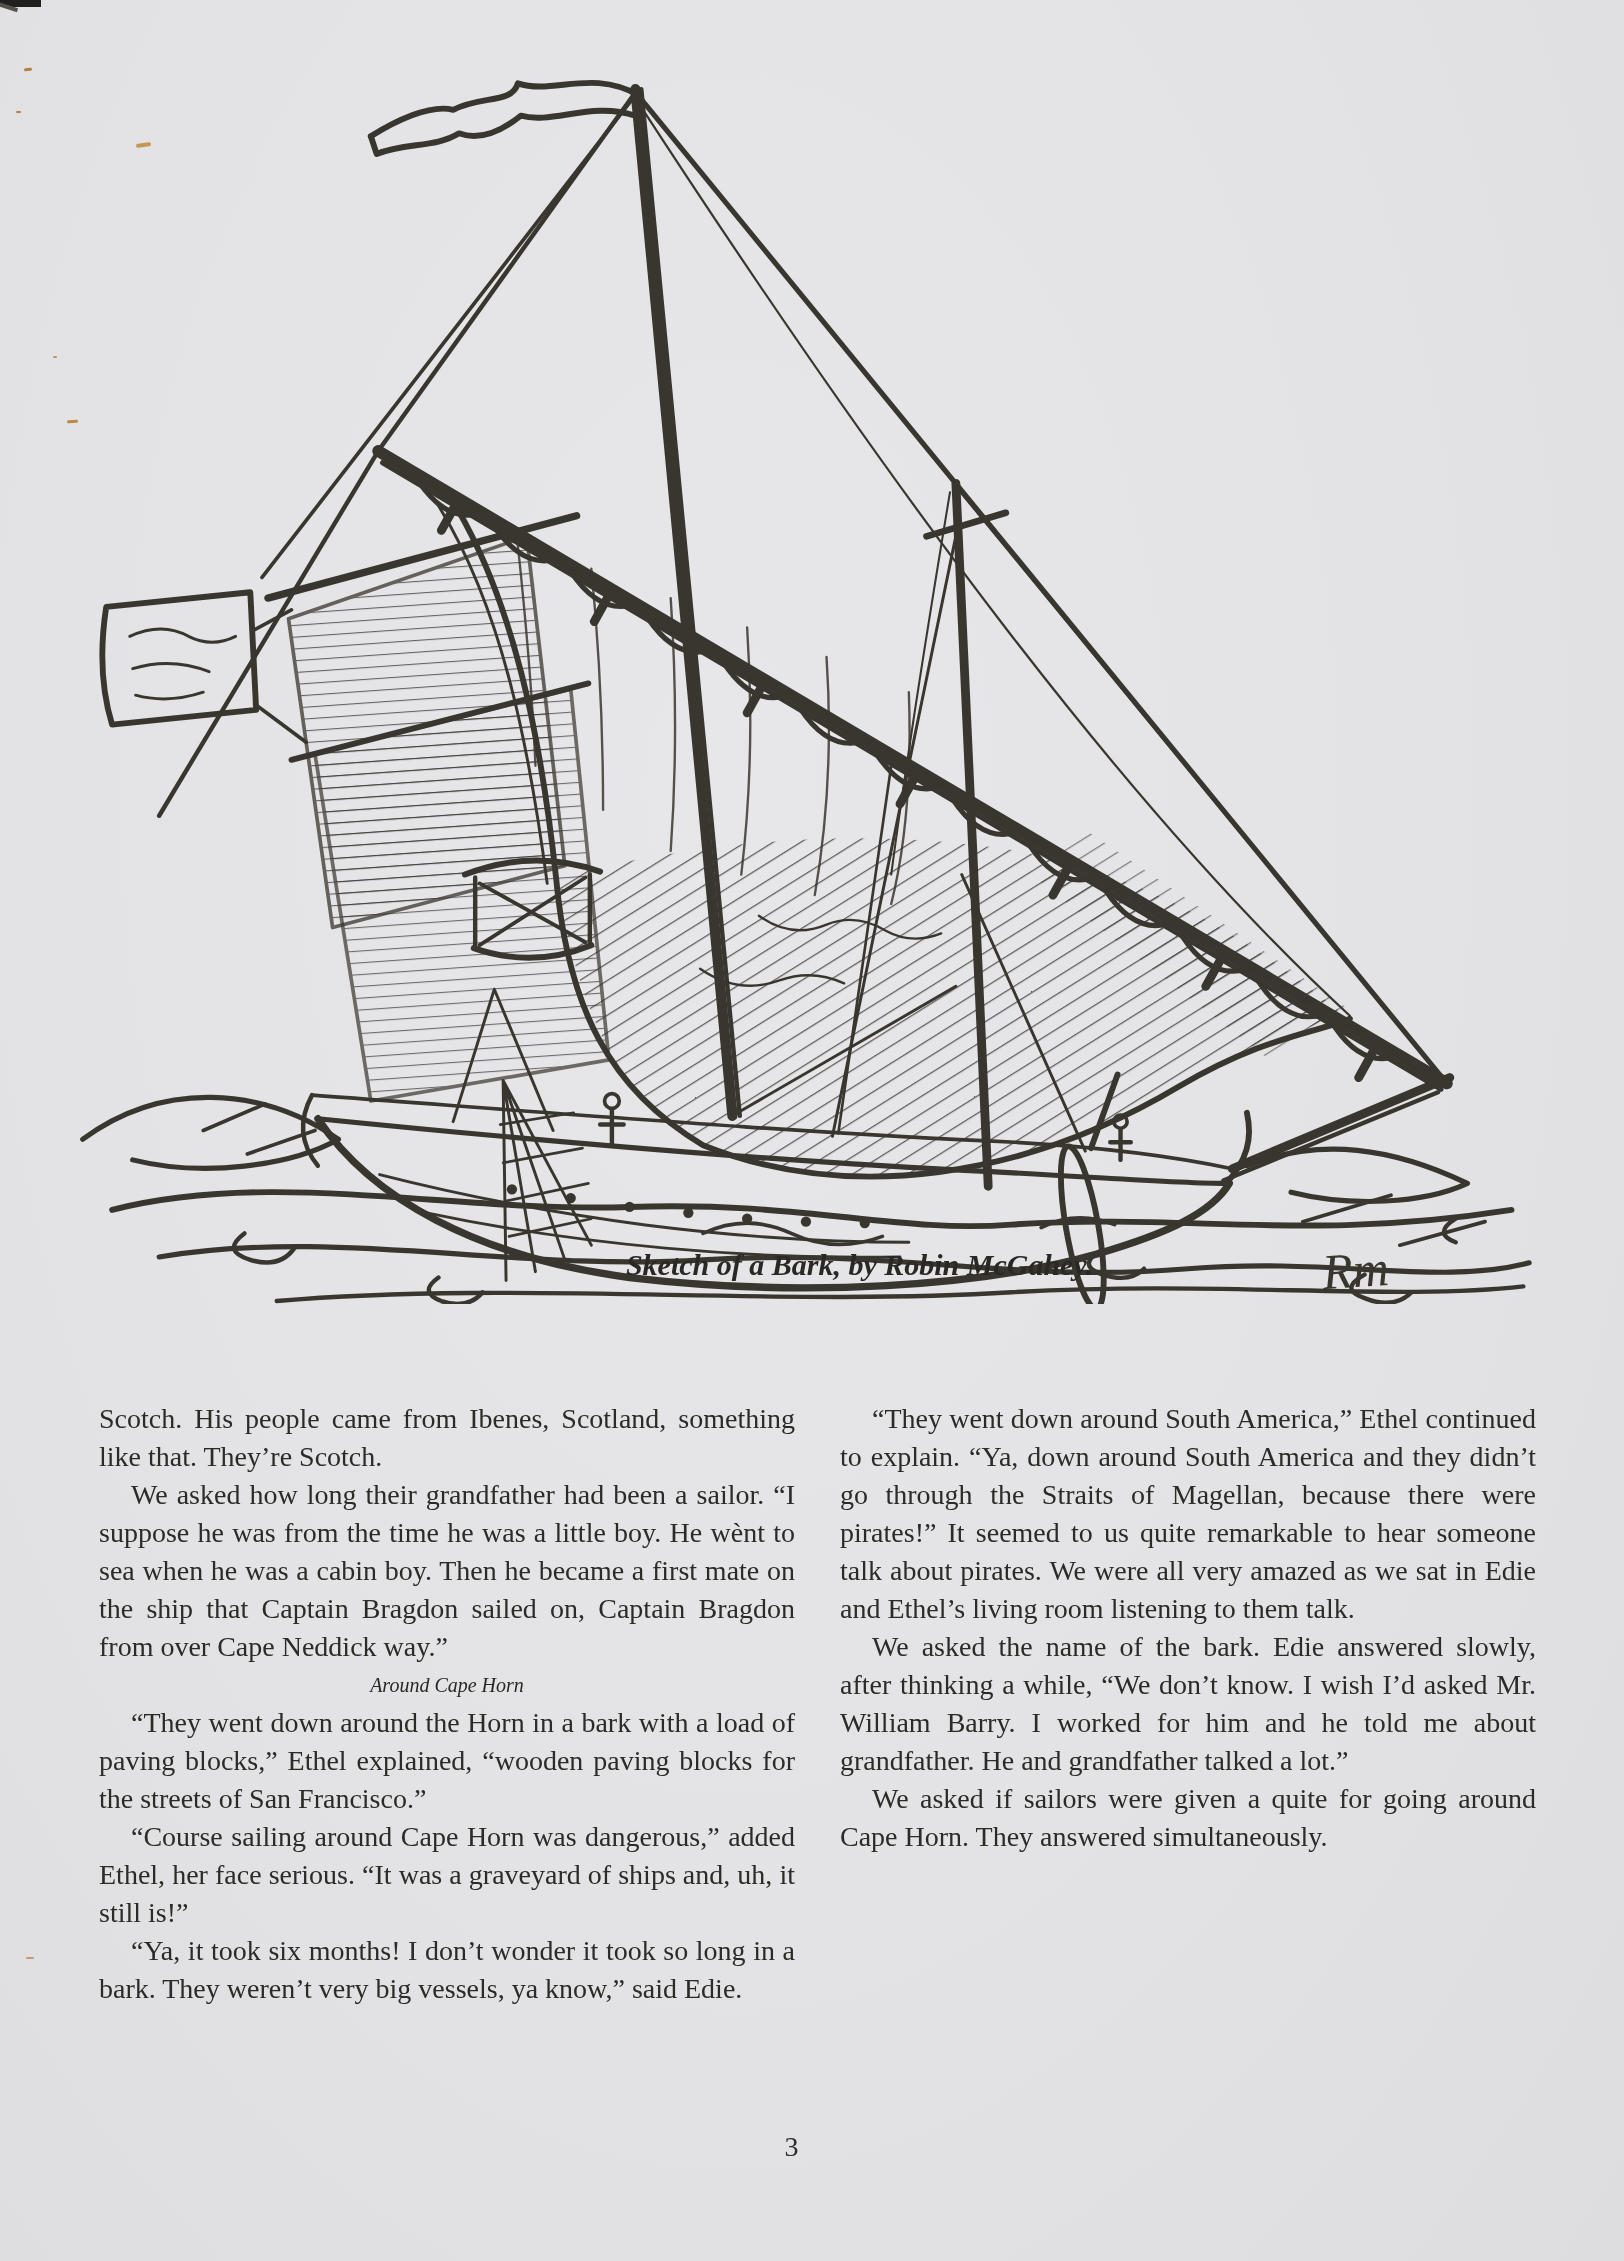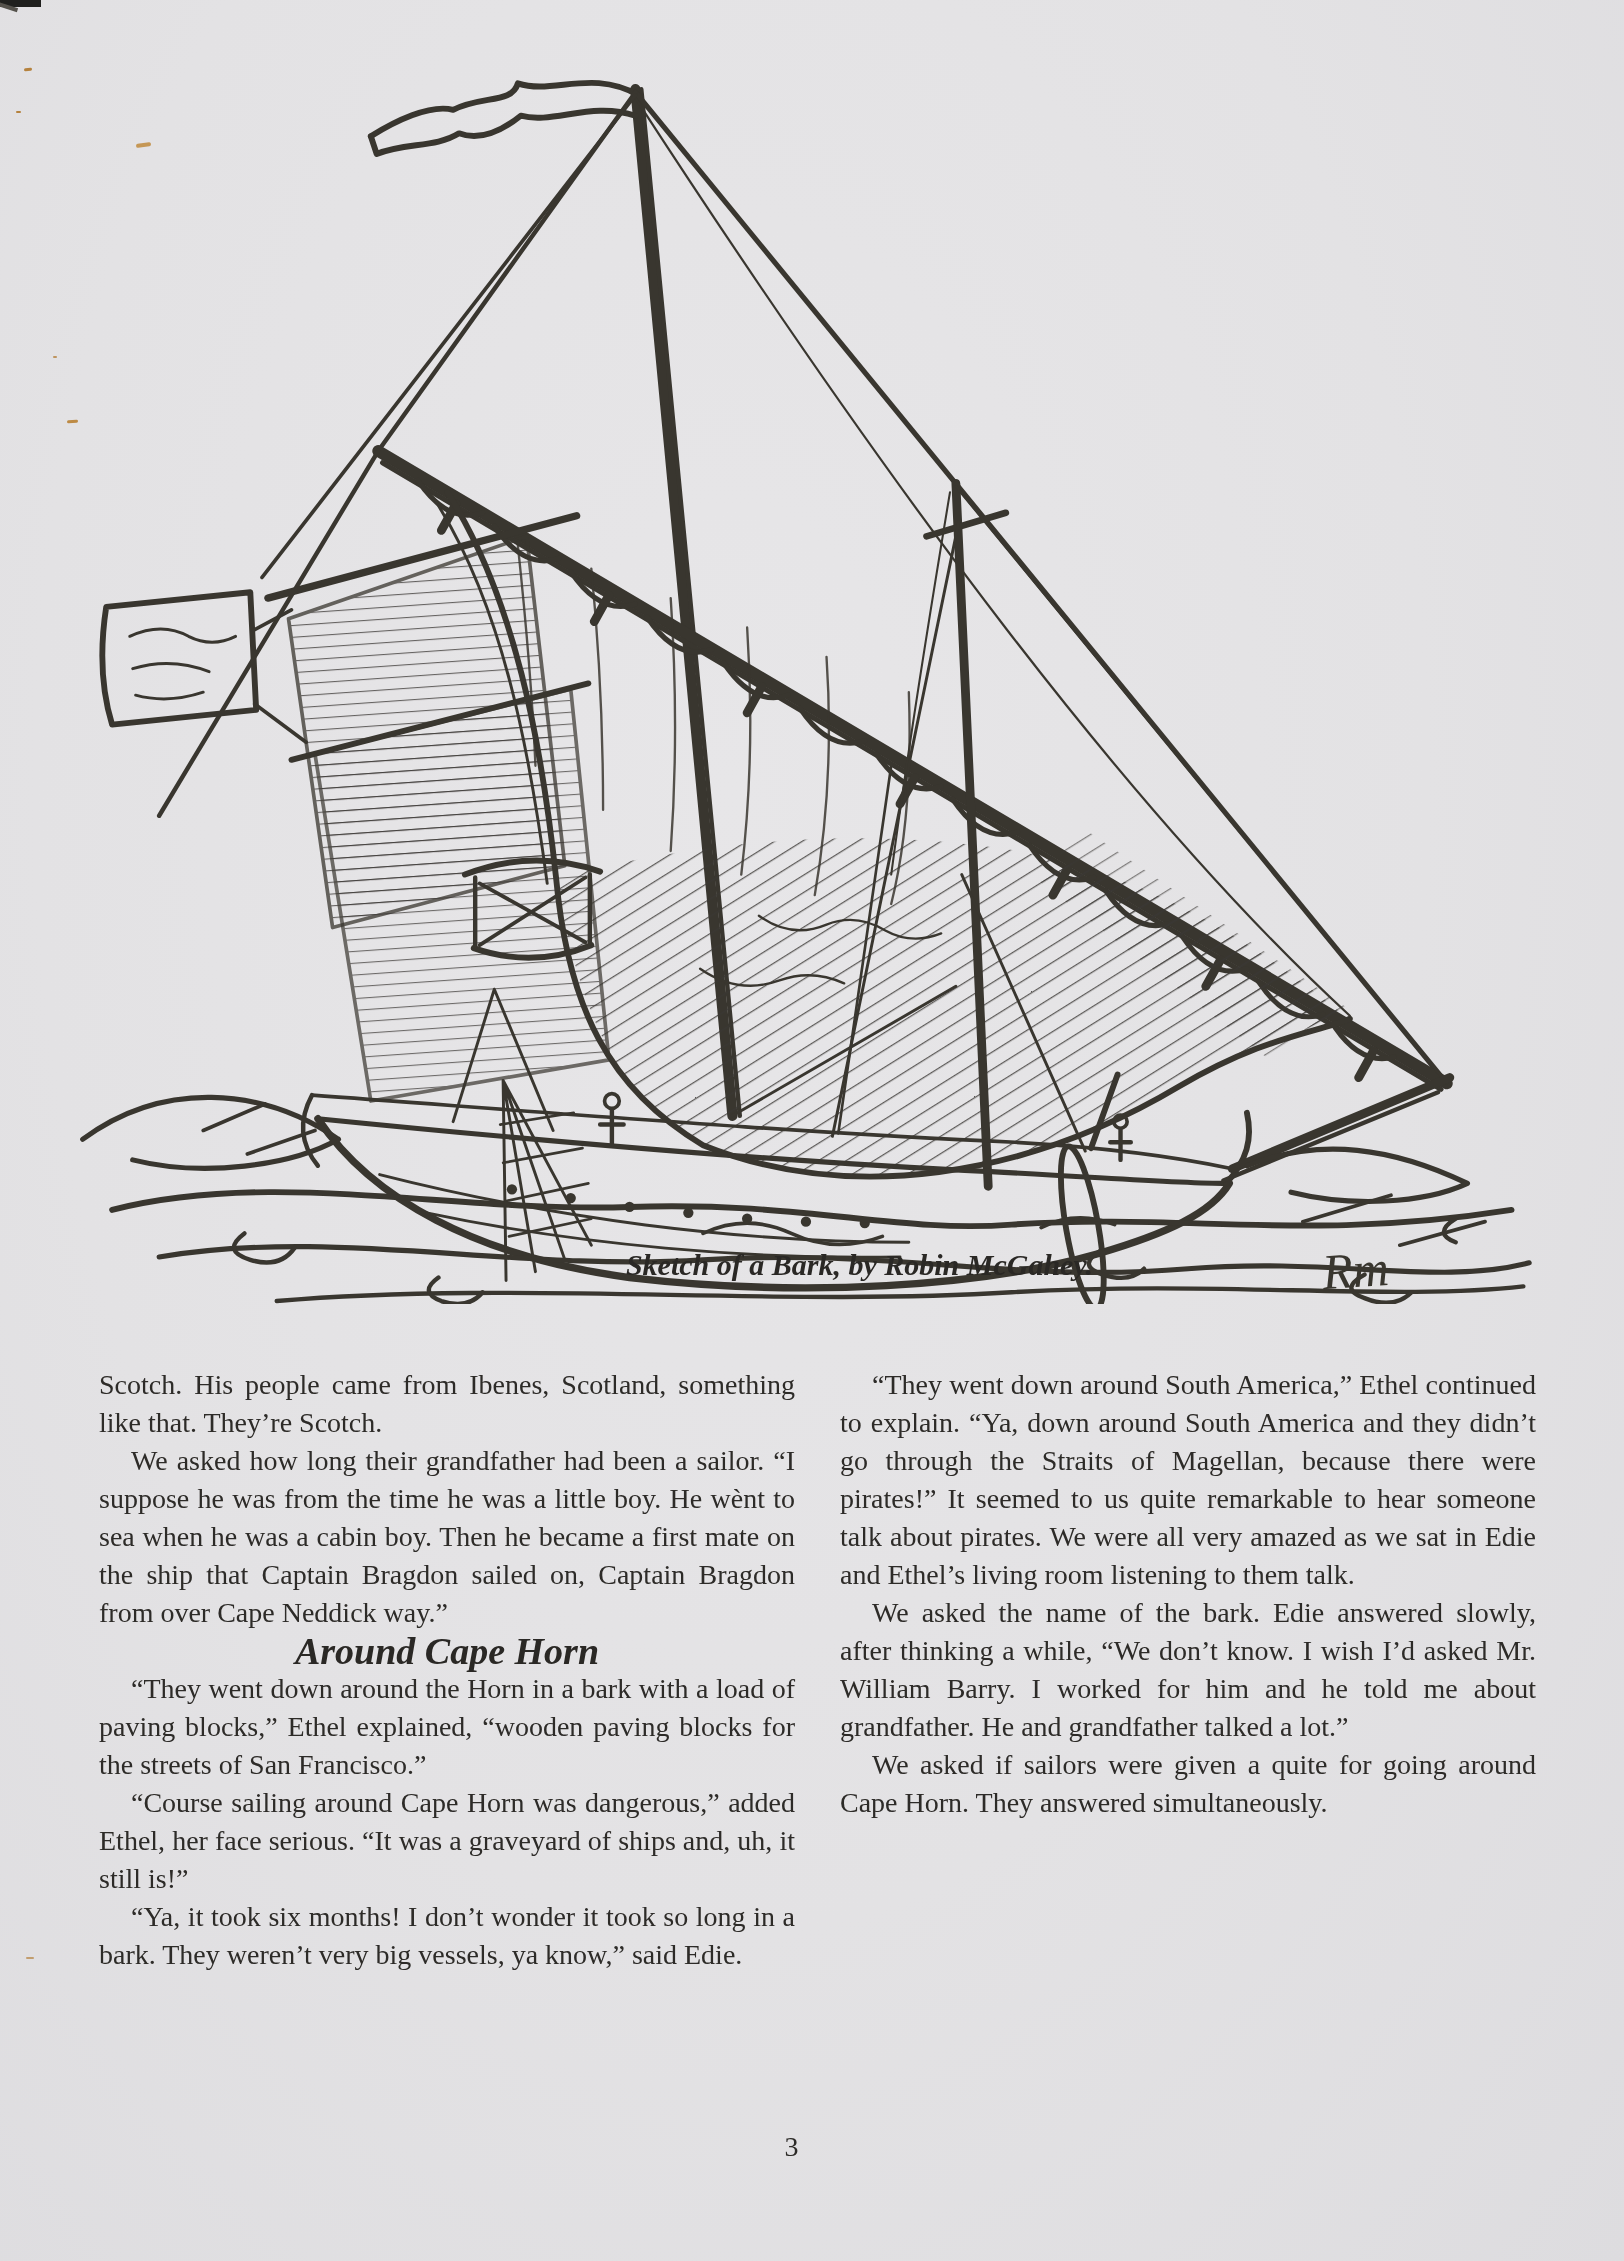--- a/index.html
+++ b/index.html
@@ -26,35 +26,35 @@
   .illustration svg{width:100%;height:100%;display:block;}
 
   .caption{
     position:absolute;left:104px;top:1248px;width:1511px;
     text-align:center;
     font-size:30px;font-weight:bold;font-style:italic;
     letter-spacing:0px;color:#2a2825;
   }
 
   .columns{
-    position:absolute;left:99px;top:1366px;width:1438px;
+    position:absolute;left:99px;top:1400px;width:1438px;
     display:flex;gap:45px;
   }
   .col{width:696px;}
   .body{
     margin:0;
     font-size:28px;line-height:38px;
     text-align:justify;
     color:#2d2b28;
   }
   .indent{text-indent:32px;}
   .subhead{
     margin:0;
-    font-size:38px;line-height:38px;
-    font-weight:bold;font-style:italic;
+    font-size:20px;line-height:38px;
+    font-weight:normal;font-style:italic;
     text-align:center;color:#2a2825;
   }
   .page-number{
     position:absolute;left:0;top:2131px;width:1583px;
     text-align:center;font-size:28px;color:#2d2b28;
   }
 </style>
 </head>
 <body>
 

